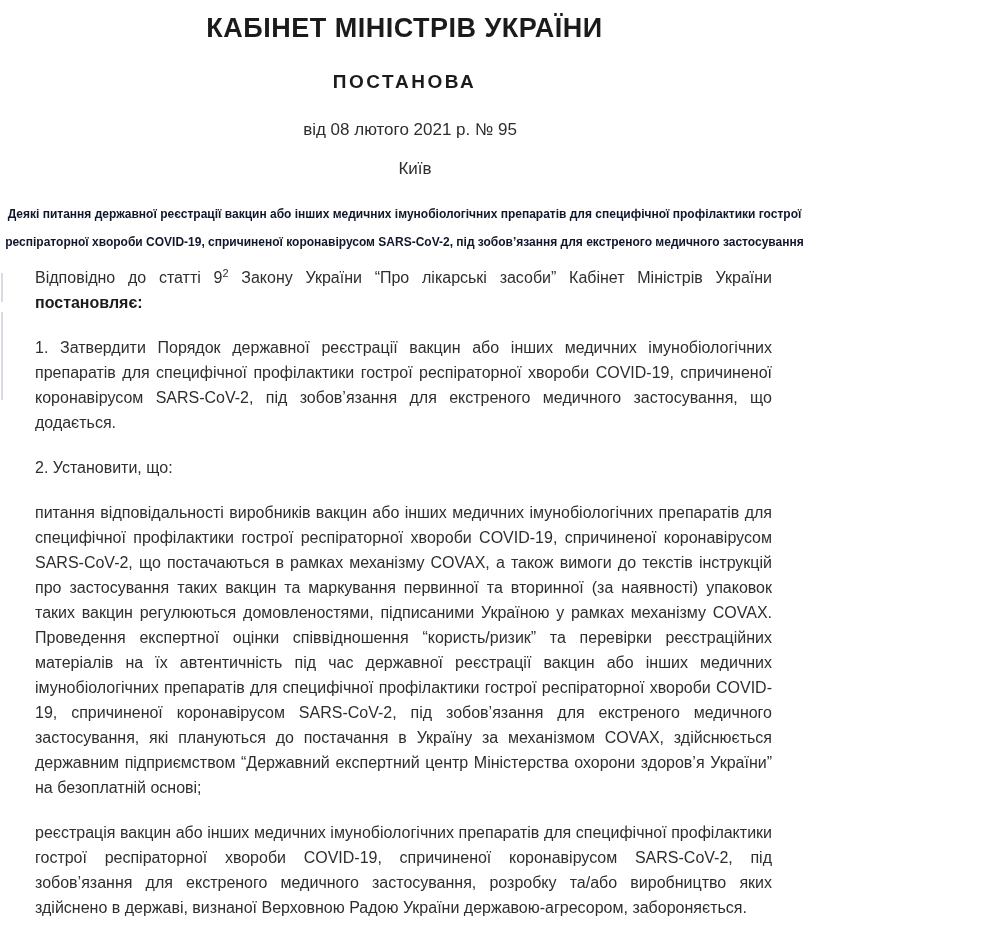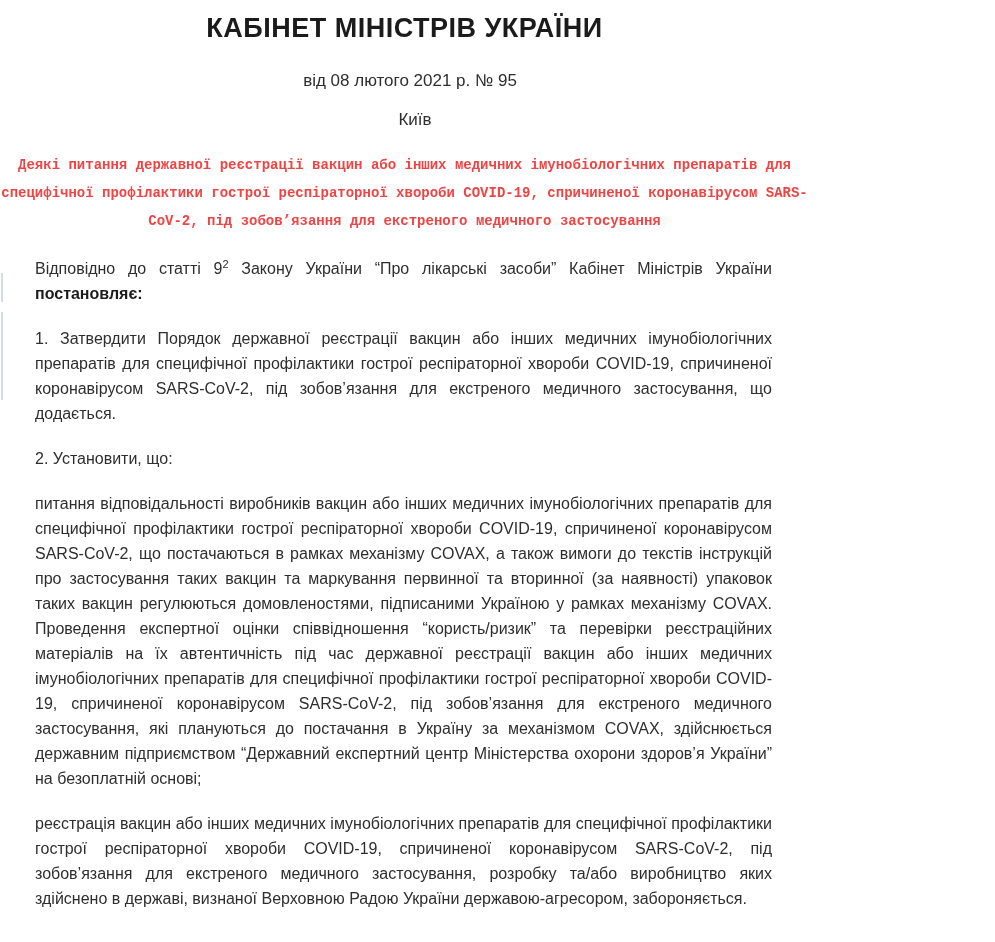--- a/index.html
+++ b/index.html
@@ -53,36 +53,35 @@
   }
   .city {
     margin-top: 19px;
     font-size: 17px;
     color: #2e2e2e;
     padding-left: 21px;
   }
   .subject {
     max-width: 820px;
     margin: 21px auto 0 auto;
-    font-size: 14px;
+    font-size: 12px;
     font-weight: 700;
     line-height: 28px;
-    color: #ef4444;
-    font-family: Liberation Mono, monospace;
+    color: #0f172a;
   }
 
   main {
     padding: 0 37px 0 35px;
     font-size: 16px;
     line-height: 25px;
     text-align: justify;
     color: #2e2e2e;
   }
   main p { margin: 0 0 20px 0; }
-  .intro { margin-top: 21px; }
+  .intro { margin-top: 9px; }
   .intro b { color: #1b1b1b; }
   sup {
     font-size: 11px;
     line-height: 0;
     vertical-align: super;
   }
 
   .signature {
     position: relative;
     margin-top: 47px;
@@ -100,20 +99,21 @@
 </head>
 <body>
 
 <div class="page">
 
   <div class="border-fragment bf-a"></div>
   <div class="border-fragment bf-b"></div>
 
   <header>
     <h1 class="org-name">КАБІНЕТ МІНІСТРІВ УКРАЇНИ</h1>
+    <div class="doc-type">ПОСТАНОВА</div>
     <div class="date-line">від 08 лютого 2021 р. № 95</div>
     <div class="city">Київ</div>
     <div class="subject">Деякі питання державної реєстрації вакцин або інших медичних імунобіологічних препаратів для специфічної профілактики гострої респіраторної хвороби COVID-19, спричиненої коронавірусом SARS-CoV-2, під зобов’язання для екстреного медичного застосування</div>
   </header>
 
   <main>
     <p class="intro"><span>Відповідно до статті 9</span><sup>2</sup><span> Закону України “Про лікарські засоби” Кабінет Міністрів України </span><b>постановляє:</b></p>
 
     <p>1. Затвердити Порядок державної реєстрації вакцин або інших медичних імунобіологічних препаратів для специфічної профілактики гострої респіраторної хвороби COVID-19, спричиненої коронавірусом SARS-CoV-2, під зобов’язання для екстреного медичного застосування, що додається.</p>
     <p>2. Установити, що:</p>

